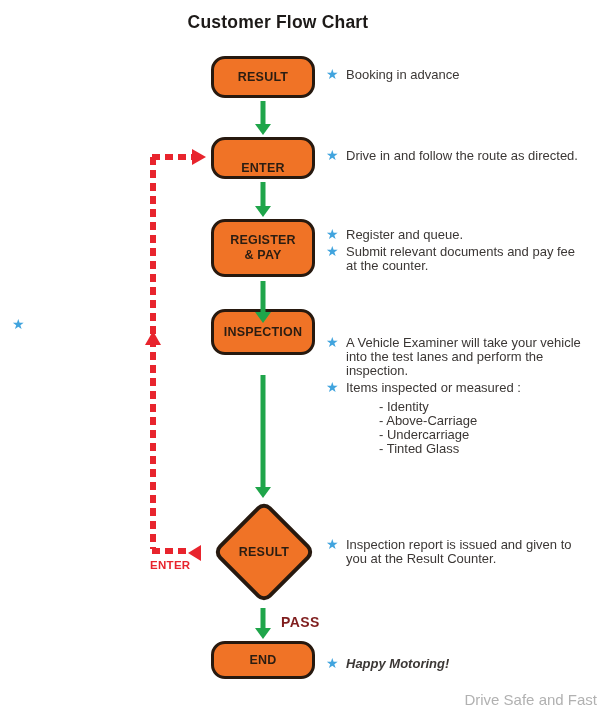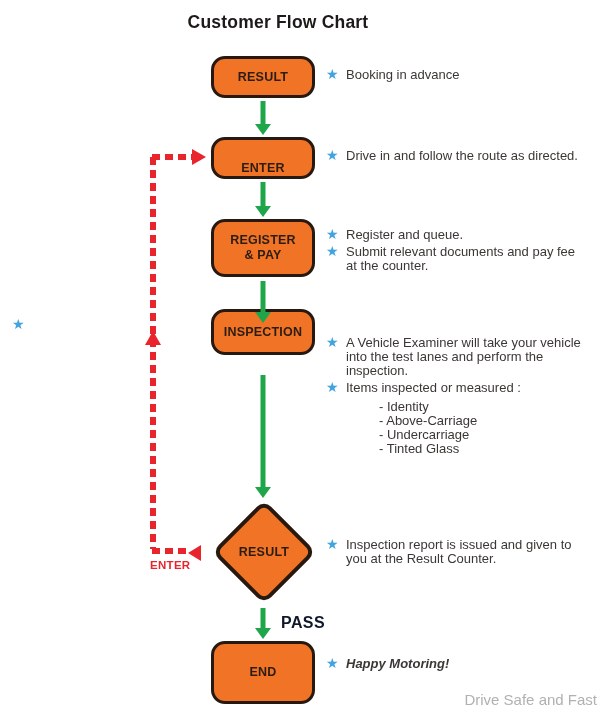--- a/index.html
+++ b/index.html
@@ -58,21 +58,21 @@
   .rhead { position:absolute; width:0; height:0; }
   .rhead-right { border-top:8px solid transparent; border-bottom:8px solid transparent; border-left:14px solid #e8242d; }
   .rhead-up    { border-left:8px solid transparent; border-right:8px solid transparent; border-bottom:14px solid #e8242d; }
   .rhead-left  { border-top:8px solid transparent; border-bottom:8px solid transparent; border-right:13px solid #e8242d; }
   .fail-label {
     position:absolute; left:150px; top:559px;
     font-size:11.5px; font-weight:bold; color:#e8242d; letter-spacing:0.3px;
   }
   .pass-label {
     position:absolute; left:281px; top:614px;
-    font-size:16px; font-weight:bold; color:#0f172a; letter-spacing:0.4px;
+    font-size:14px; font-weight:bold; color:#7f1d1d; letter-spacing:0.4px;
   }
   
   .note { position:absolute; display:flex; align-items:flex-start; }
   .star {
     font-size:14px; line-height:14px; color:#41a4de; flex:0 0 auto;
     width:20px; margin-top:-1px;
   }
   .note-text {
     font-size:13px; line-height:14px; color:#3b3735; white-space:pre-line;
   }
@@ -103,21 +103,21 @@
 &amp; PAY</span>
   </div>
   <div class="box" style="top:309px;height:46px;">
     <span class="node-label">INSPECTION</span>
   </div>
   <div class="diamond">
     <span class="diamond-label">
         <span class="node-label">RESULT</span>
       </span>
   </div>
-  <div class="box" style="top:641px;height:63px;">
+  <div class="box" style="top:641px;height:38px;">
     <span class="node-label">END</span>
   </div>
 
   <div class="garrow" style="left:255px;top:101px;height:34px;">
       <i class="shaft"></i>
       <i class="head"></i>
     </div>
   <div class="garrow" style="left:255px;top:182px;height:35px;">
       <i class="shaft"></i>
       <i class="head"></i>

